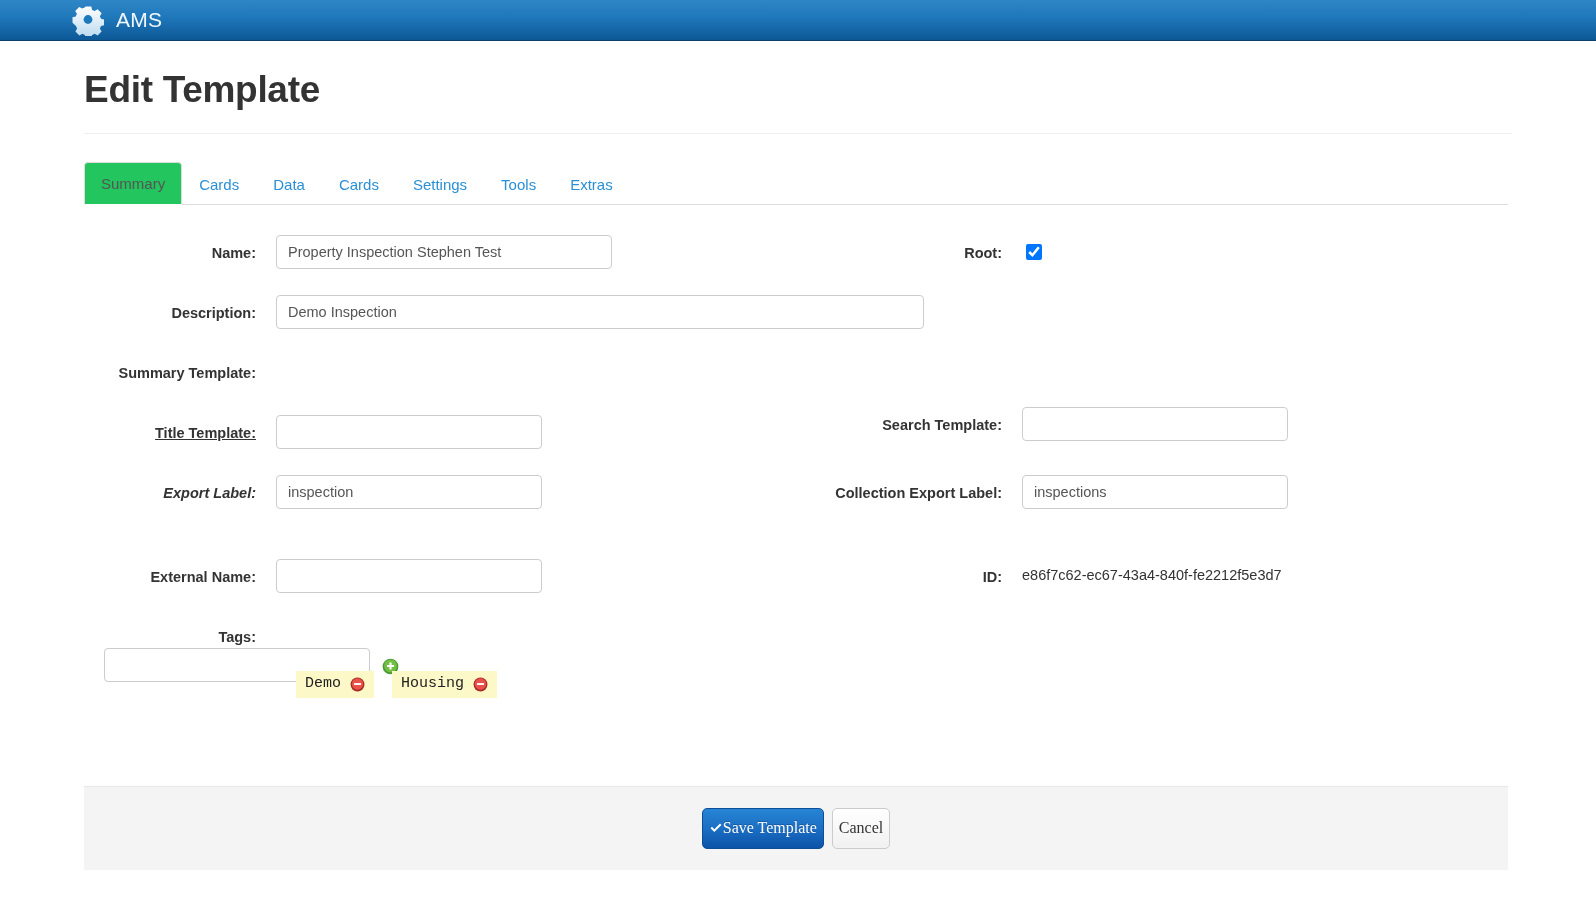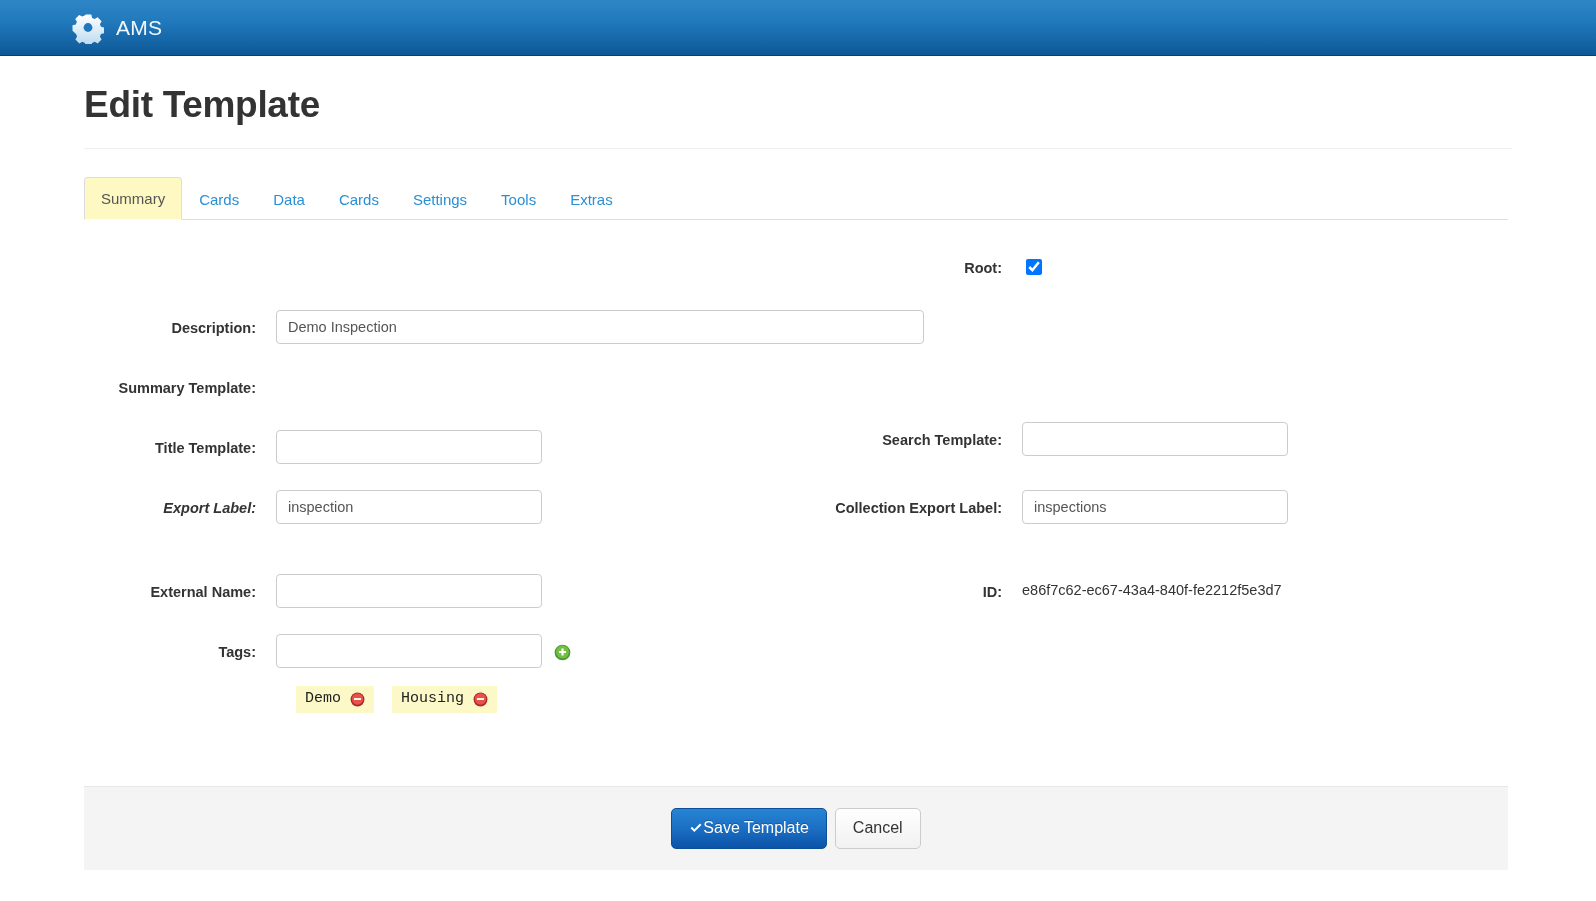--- a/index.html
+++ b/index.html
@@ -13,21 +13,21 @@
     background: #ffffff;
     font-family: "Liberation Sans", sans-serif;
     font-size: 14px;
     color: #333333;
     overflow: hidden;
     position: relative;
   }
 
   
   .navbar {
-    height: 56px;
+    height: 41px;
     background: linear-gradient(to bottom, #2f86c6 0%, #2079bc 40%, #0d5896 100%);
     border-bottom: 1px solid #0a3f6e;
     display: flex;
     align-items: center;
     padding-left: 72px;
     box-sizing: border-box;
   }
   .brand {
     display: flex;
     align-items: center;
@@ -77,21 +77,21 @@
     color: #2a8fd4;
     cursor: pointer;
     border: 1px solid transparent;
     border-bottom: none;
     border-radius: 4px 4px 0 0;
     margin-bottom: -1px;
     line-height: 1.4;
   }
   .tab.active {
     color: #555555;
-    background: #fef9c3;
+    background: #22c55e;
     border-color: #dddddd;
     border-bottom: 1px solid #ffffff;
     cursor: default;
   }
 
   
   .form {
     margin-top: 30px;
     position: relative;
     height: 565px;
@@ -183,24 +183,24 @@
     height: 84px;
     background: #f4f4f4;
     border-top: 1px solid #e7e7e7;
     display: flex;
     align-items: center;
     justify-content: center;
     gap: 8px;
     box-sizing: border-box;
   }
   .btn {
-    font-family: Liberation Sans, sans-serif;
+    font-family: Liberation Serif, serif;
     font-size: 16px;
     border-radius: 5px;
-    padding: 9px 17px;
+    padding: 9px 6px;
     cursor: pointer;
     line-height: 1.3;
     display: inline-flex;
     align-items: center;
     gap: 0;
     box-sizing: border-box;
   }
   .btn-primary {
     color: #ffffff;
     background: linear-gradient(to bottom, #2784d4 0%, #1b6fc4 50%, #0b53a8 100%);
@@ -245,40 +245,46 @@
     <div class="tab"><span>Cards</span></div>
     <div class="tab"><span>Data</span></div>
     <div class="tab"><span>Cards</span></div>
     <div class="tab"><span>Settings</span></div>
     <div class="tab"><span>Tools</span></div>
     <div class="tab"><span>Extras</span></div>
   </div>
 
   <div class="form">
 
+    <div class="frow" style="left:0; top:0;">
+      <div class="flabel" style="width:172px;">Name:</div>
+      <div class="fctl">
+        <input class="txt" style="width: 336px;" type="text" value="Property Inspection Stephen Test">
+      </div>
+    </div>
 
     <div class="frow" style="left:746px; top:0;">
       <div class="flabel" style="width:172px;">Root:</div>
       <div class="fctl">
         <input class="chk" type="checkbox" checked="" style="">
       </div>
     </div>
 
     <div class="frow" style="left:0; top:60px;">
       <div class="flabel" style="width:172px;">Description:</div>
       <div class="fctl">
         <input class="txt" style="width: 648px;" type="text" value="Demo Inspection">
       </div>
     </div>
 
     <div class="frow" style="left:0; top:120px;">
       <div class="flabel" style="width:172px;">Summary Template:</div>
     </div>
 
-    <div class="frow" style="left:0; top:180px;">
+    <div class="frow" style="left:0; top:180px;text-decoration:underline;">
       <div class="flabel" style="width:172px;">Title Template:</div>
       <div class="fctl">
         <input class="txt" style="width: 266px;" type="text" value="">
       </div>
     </div>
 
     <div class="frow" style="left:746px; top:172px;">
       <div class="flabel" style="width:172px;">Search Template:</div>
       <div class="fctl">
         <input class="txt" style="width: 266px;" type="text" value="">
@@ -306,21 +312,21 @@
       </div>
     </div>
 
     <div class="frow" style="left:746px; top:324px;">
       <div class="flabel" style="width:172px;">ID:</div>
       <div class="fctl">
         <div class="static-val">e86f7c62-ec67-43a4-840f-fe2212f5e3d7</div>
       </div>
     </div>
 
-    <div class="frow" style="left:0; top:384px;">
+    <div class="frow" style="left:0; top:384px;flex-direction:column;">
       <div class="flabel" style="width:172px;">Tags:</div>
       <div class="fctl" style="display:flex; align-items:flex-start;">
         <input class="txt" style="width: 266px;" type="text" value="">
         <span>
           <svg class="plus-btn" viewBox="0 0 16 16" xmlns="http://www.w3.org/2000/svg">
             <circle cx="8" cy="8" r="7.4" fill="#4c9a30"></circle>
             <circle cx="8" cy="7.4" r="6.1" fill="#72bf44"></circle>
             <path d="M7 4.2h2v2.3h2.3v2H9v2.3H7V8.5H4.7v-2H7z" fill="#ffffff"></path>
           </svg>
         </span>

